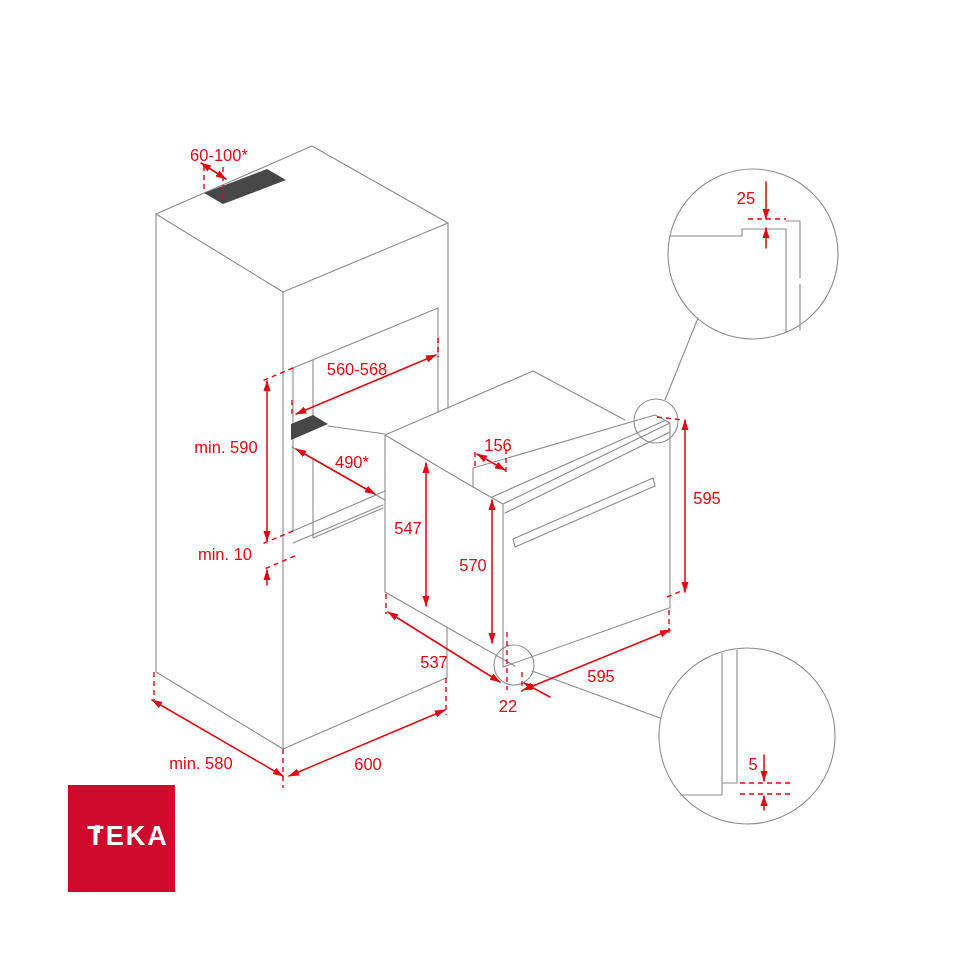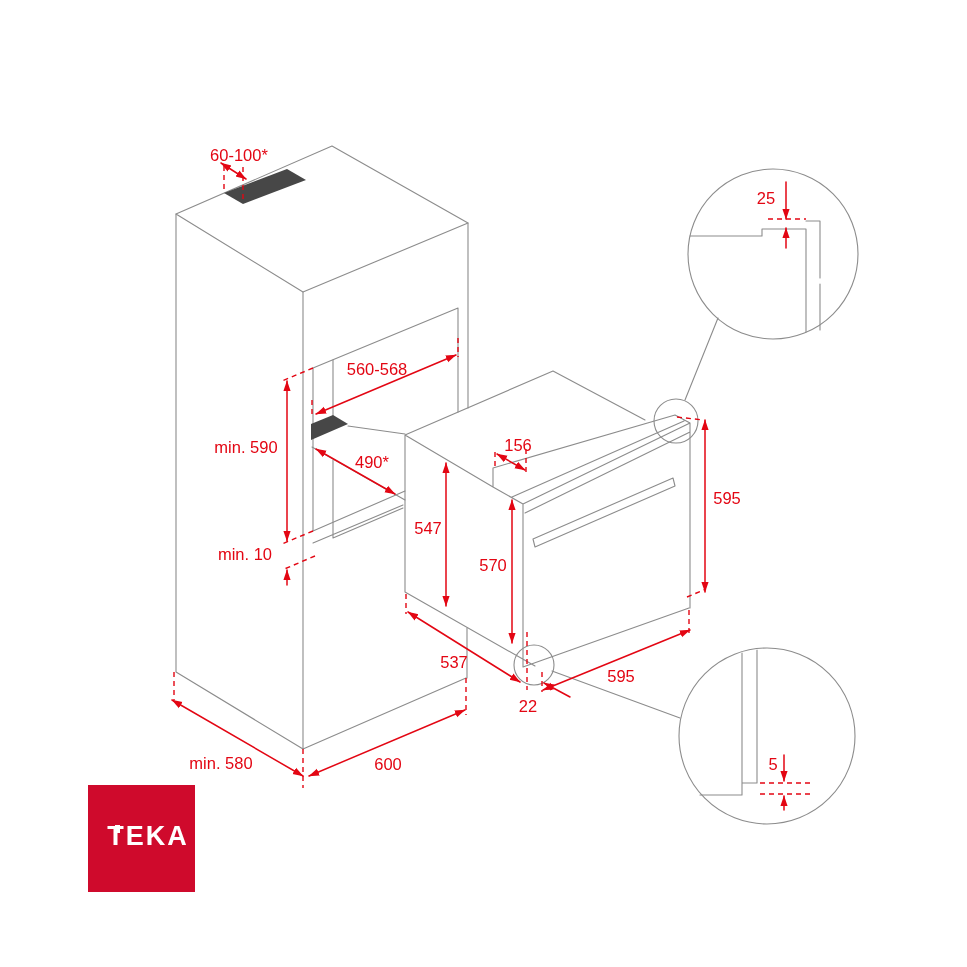--- a/index.html
+++ b/index.html
@@ -5,21 +5,21 @@
   :root{
     --background:#ffffff;
     --line_gray:#8c8c8c;
     --accent_red:#e30613;
     --patch_dark:#474747;
     --logo_red:#cf0a2c;
     --logo_text:#ffffff;
   }
   html,body{margin:0;padding:0;background:var(--background);}
   .stage{position:relative;width:785px;height:967px;background:var(--background);
-         font-family:"Liberation Sans",sans-serif;margin-left:20px;}
+         font-family:"Liberation Sans",sans-serif;}
   svg{display:block}
   .g{fill:none;stroke:var(--line_gray);stroke-width:1.1;stroke-linejoin:round;stroke-linecap:round;}
   .patch{fill:var(--patch_dark);stroke:none;}
   .r{fill:none;stroke:var(--accent_red);stroke-width:1.5;stroke-linecap:round;}
   .rd{fill:none;stroke:var(--accent_red);stroke-width:1.4;stroke-dasharray:5 4;stroke-linecap:butt;}
   text.dim{fill:var(--accent_red);font-family:"Liberation Sans",sans-serif;font-size:16.5px;
            font-weight:500;text-anchor:middle;}
   text.logo{fill:var(--logo_text);font-family:"Liberation Sans",sans-serif;font-size:27px;
             font-weight:700;letter-spacing:2px;text-anchor:middle;}
 </style>

